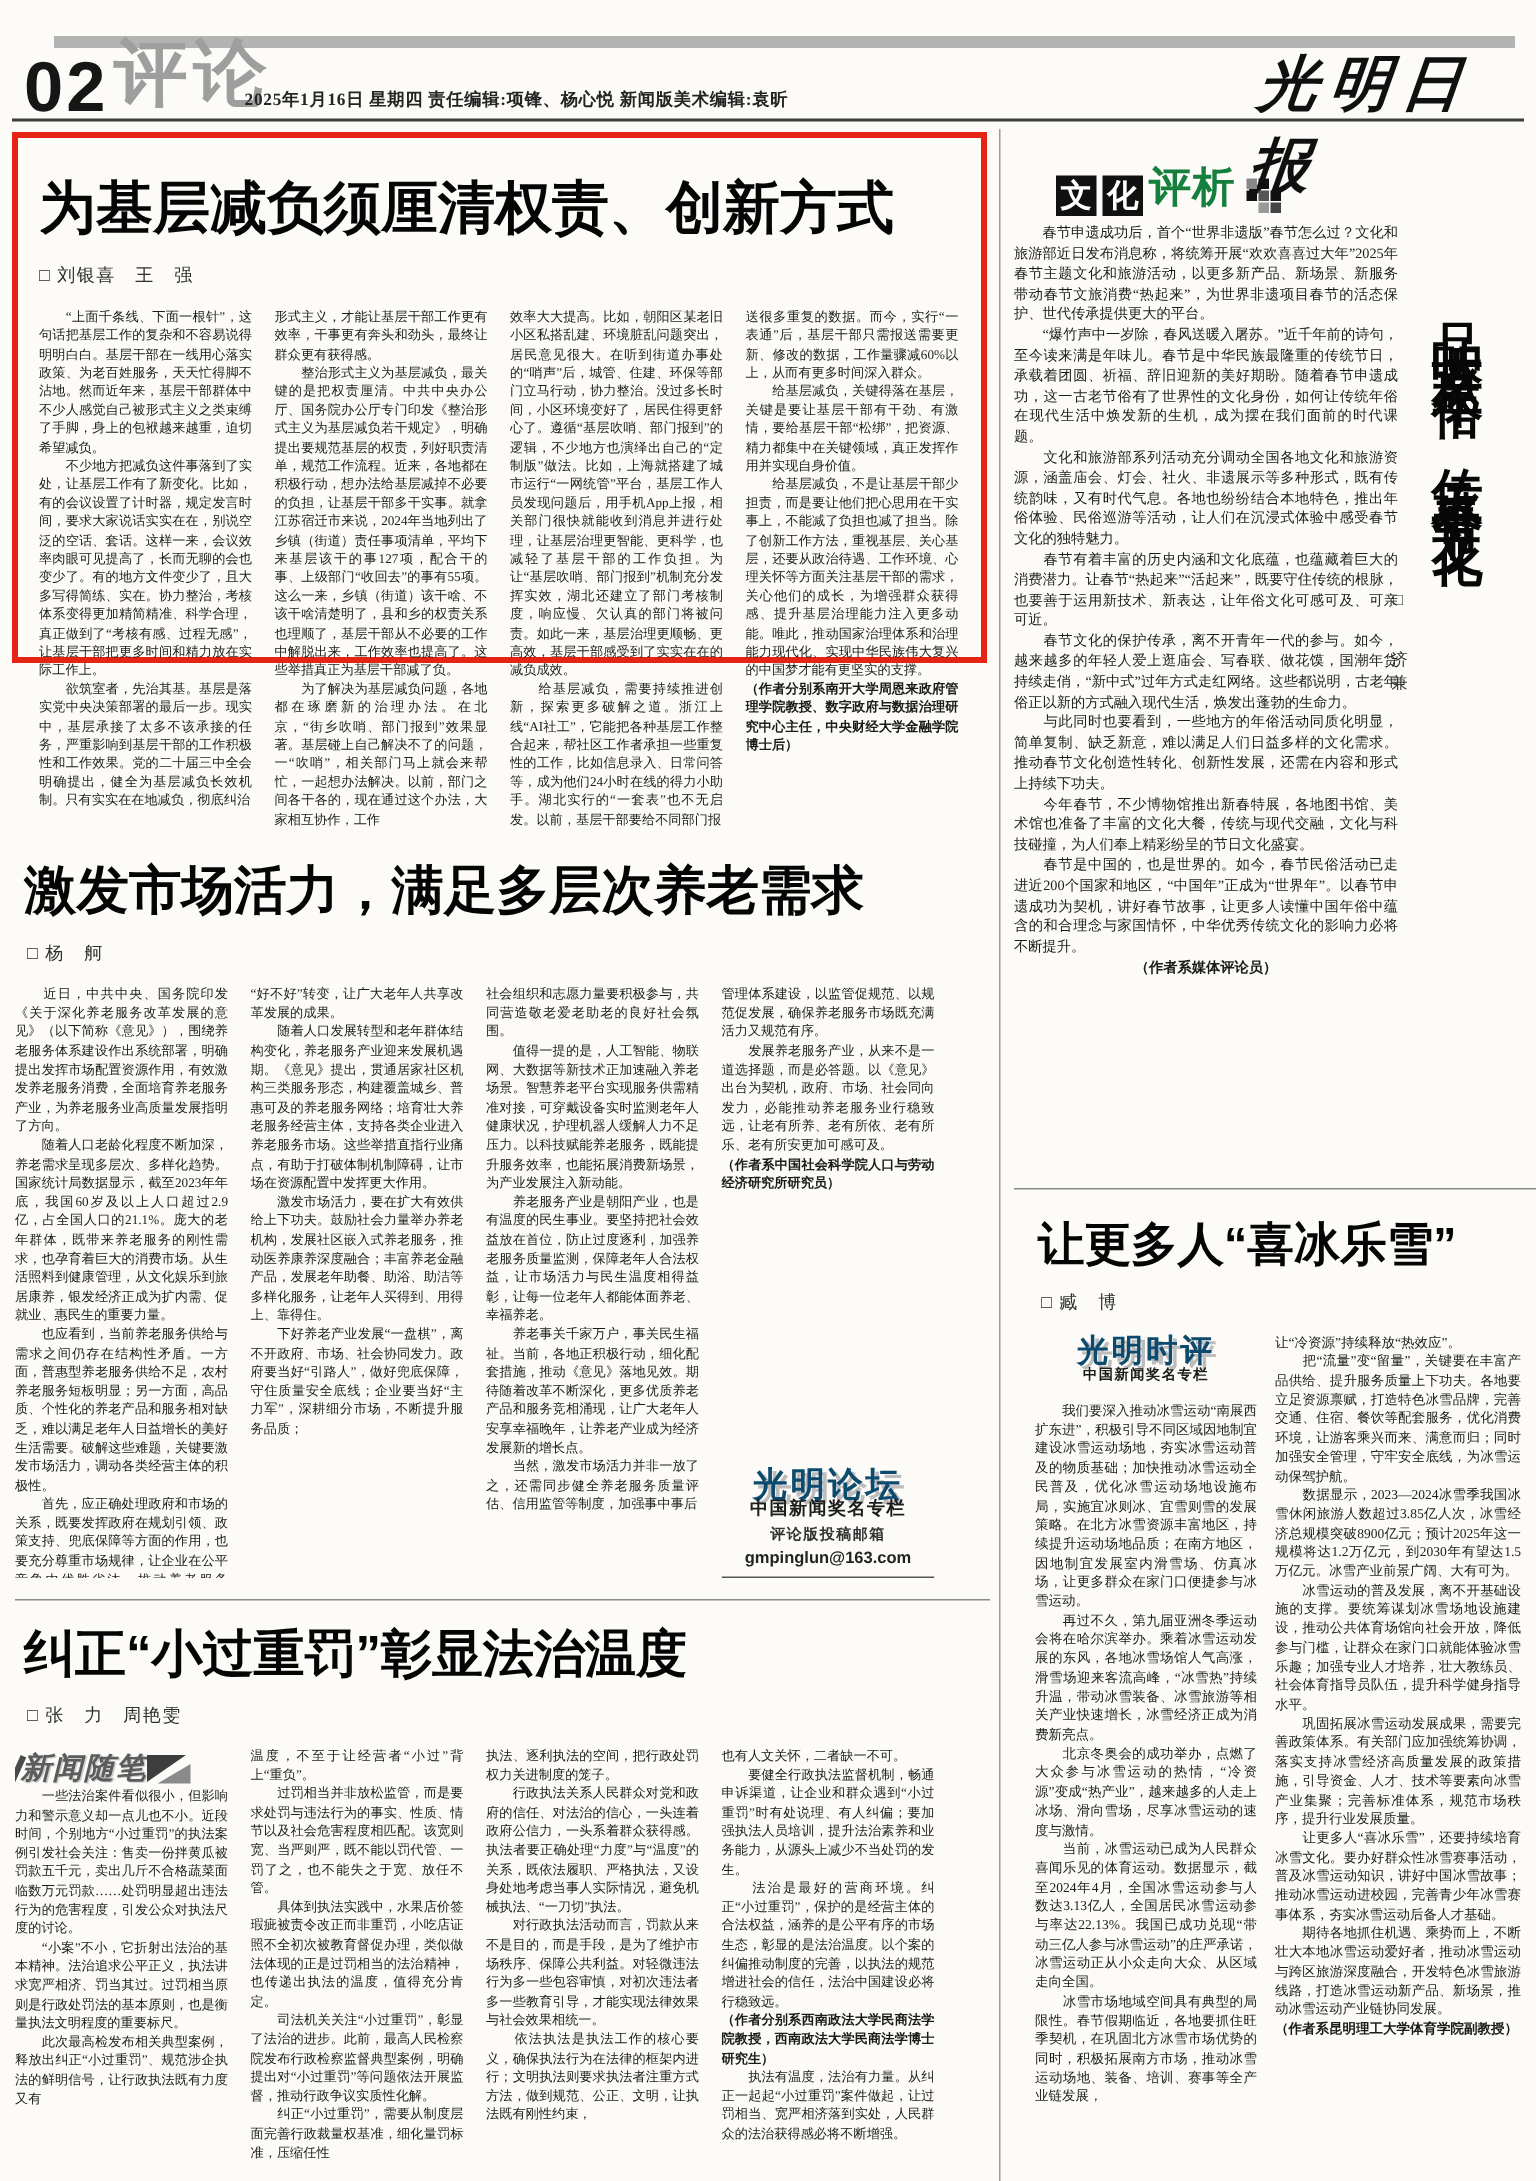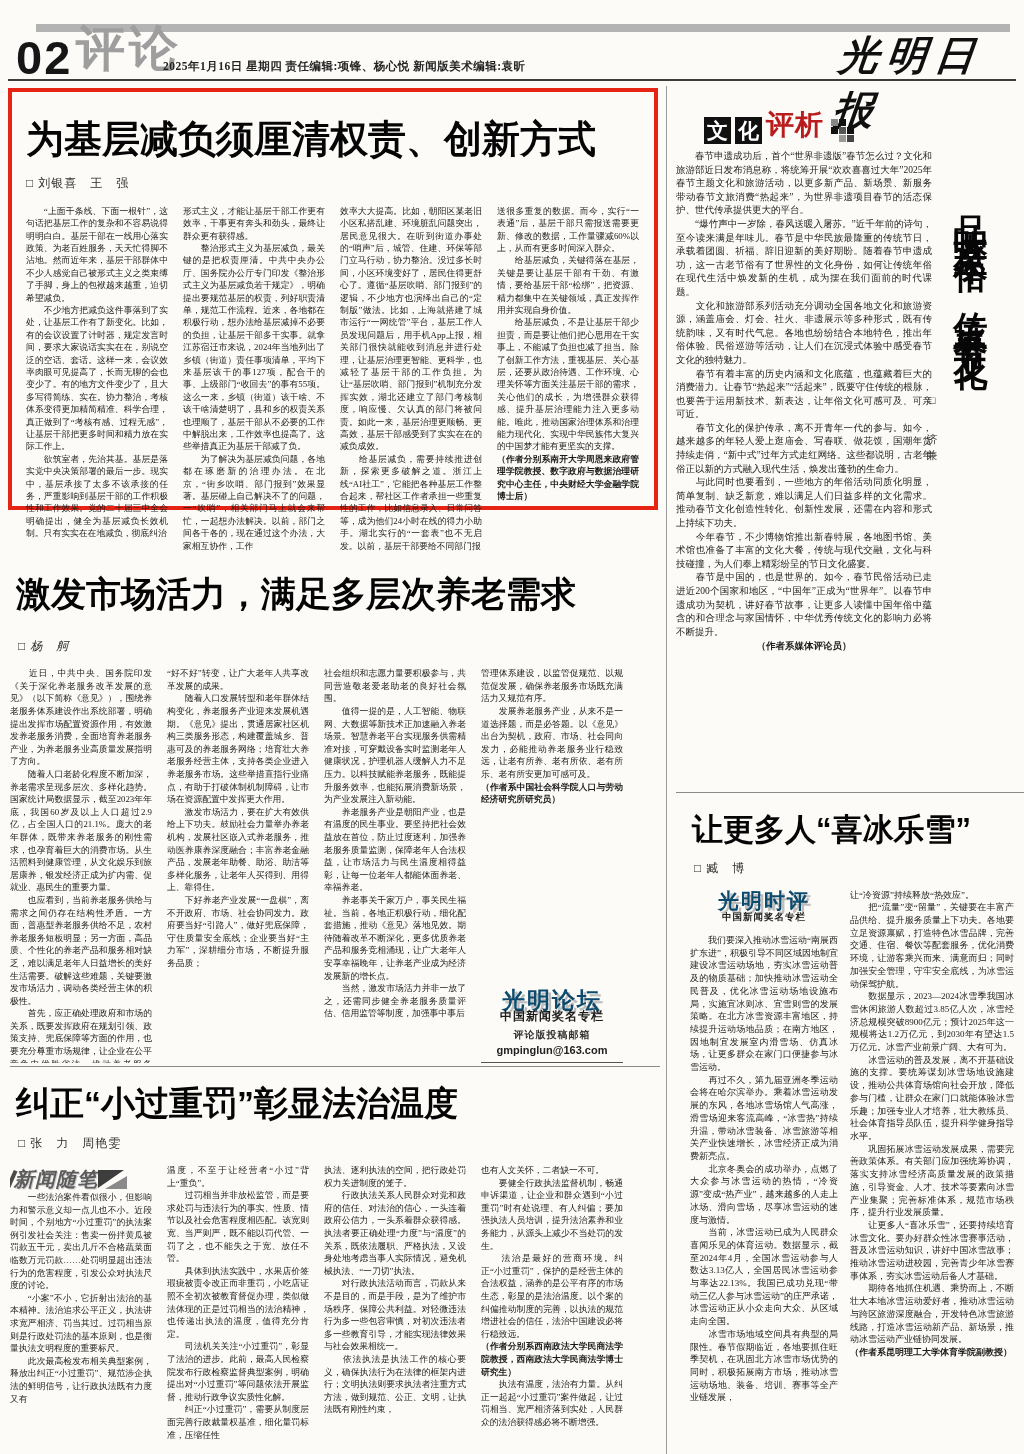--- a/index.html
+++ b/index.html
@@ -20,42 +20,42 @@
   
   .headline{font-family:"Liberation Sans","DejaVu Sans",sans-serif;font-weight:900;color:#050505;line-height:1.15;}
   .byline{font-size:12px;color:#2e2e2e;letter-spacing:1px;}
   .cols{display:flex;}
   .col{overflow:hidden;text-align:justify;}
   .para{margin:0;}
   .bold-attr{margin:0;font-weight:700;font-family:"Liberation Sans","DejaVu Sans",sans-serif;}
   .rule-h{background:#8a8a8a;height:1px;}
   .rule-v{background:#9c9c9c;width:1px;}
   
-  #lead-box{left:8px;top:88px;width:650px;height:422px;box-sizing:border-box;
+  #lead-box{left:8px;top:88px;width:650px;height:354px;box-sizing:border-box;
             border:4px solid #e52414;padding:10px 12px 0 14px;background:transparent;}
   #lead-headline{font-size:38px;margin-top:16px;letter-spacing:0px;}
   #lead-byline{margin-top:13px;}
   #lead-cols{margin-top:13px;gap:15px;}
   #lead-cols .col{width:142px;height:352px;font-size:8.8px;line-height:12.4px;}
   
   #culture-badge{left:704px;top:106px;display:flex;align-items:flex-end;gap:2px;}
   .badge-black-ch{display:inline-block;width:27px;height:27px;background:#111;color:#fff;
         font-family:"Liberation Sans",sans-serif;font-weight:900;font-size:21px;line-height:27px;text-align:center;margin-right:2px;}
-  #culture-badge .rest{font-family:"Liberation Sans",sans-serif;font-weight:900;font-size:28px;color:#b91c1c;letter-spacing:1px;}
+  #culture-badge .rest{font-family:"Liberation Sans",sans-serif;font-weight:900;font-size:28px;color:#15803d;letter-spacing:1px;}
   .pix{display:grid;grid-template-columns:repeat(3,7px);grid-auto-rows:7px;gap:1px;margin-left:5px;margin-bottom:2px;}
   .pix i{display:block;}
   #culture-body{left:676px;top:150px;width:256px;height:624px;font-size:9.5px;line-height:13.6px;}
   #culture-attr{text-align:center;}
   #culture-vertical{left:948px;top:188px;height:540px;writing-mode:vertical-rl;text-orientation:upright;
         font-family:"Liberation Sans",sans-serif;font-weight:900;font-size:34px;letter-spacing:9px;color:#070707;}
   #culture-vbyline{left:924px;top:394px;writing-mode:vertical-rl;text-orientation:upright;font-size:11px;color:#333;letter-spacing:3px;}
   
   #elder{left:10px;top:574px;width:650px;}
   #elder-headline{font-size:35px;padding-left:6px;}
-  #elder-byline{margin-top:24px;padding-left:8px;font-style:italic;}
+  #elder-byline{margin-top:13px;padding-left:8px;}
   #elder-cols{margin-top:12px;gap:15px;}
   #elder-cols .col{width:142px;height:396px;font-size:8.8px;line-height:12.6px;}
   #elder-col4{display:flex;flex-direction:column;}
   #forum-badge{margin-top:auto;text-align:center;padding-bottom:6px;border-bottom:1px solid #555;}
   .badge-3d{font-family:"Liberation Sans",sans-serif;font-weight:900;font-size:23px;color:#0c4a6e;
         text-shadow:3px 3px 0 #bdbdbd;letter-spacing:2px;}
   .badge-sub{font-family:"Liberation Sans",sans-serif;font-weight:900;font-size:12px;color:#1c1c1c;
         letter-spacing:1px;margin-top:4px;}
   .badge-note{font-family:"Liberation Sans",sans-serif;font-weight:700;font-size:10px;color:#333;margin-top:6px;letter-spacing:1px;}
   .badge-mail{font-family:"Liberation Sans",sans-serif;font-weight:700;font-size:11px;color:#222;margin-top:2px;}

